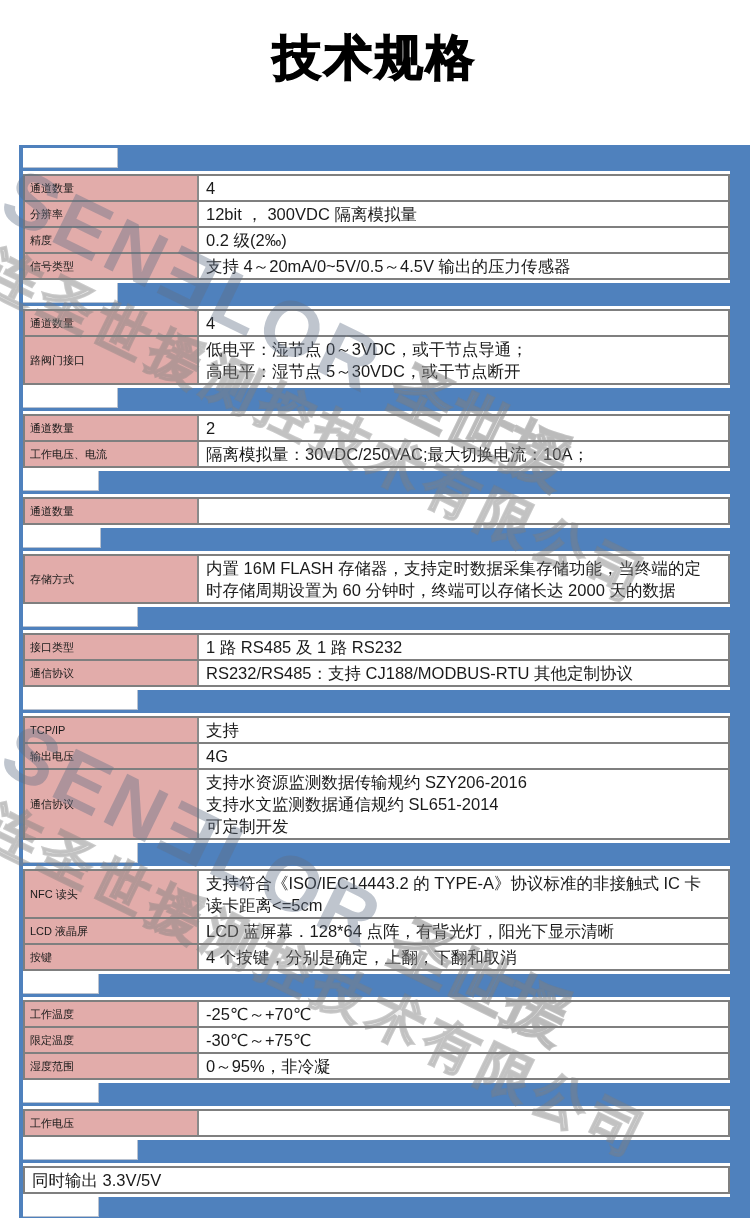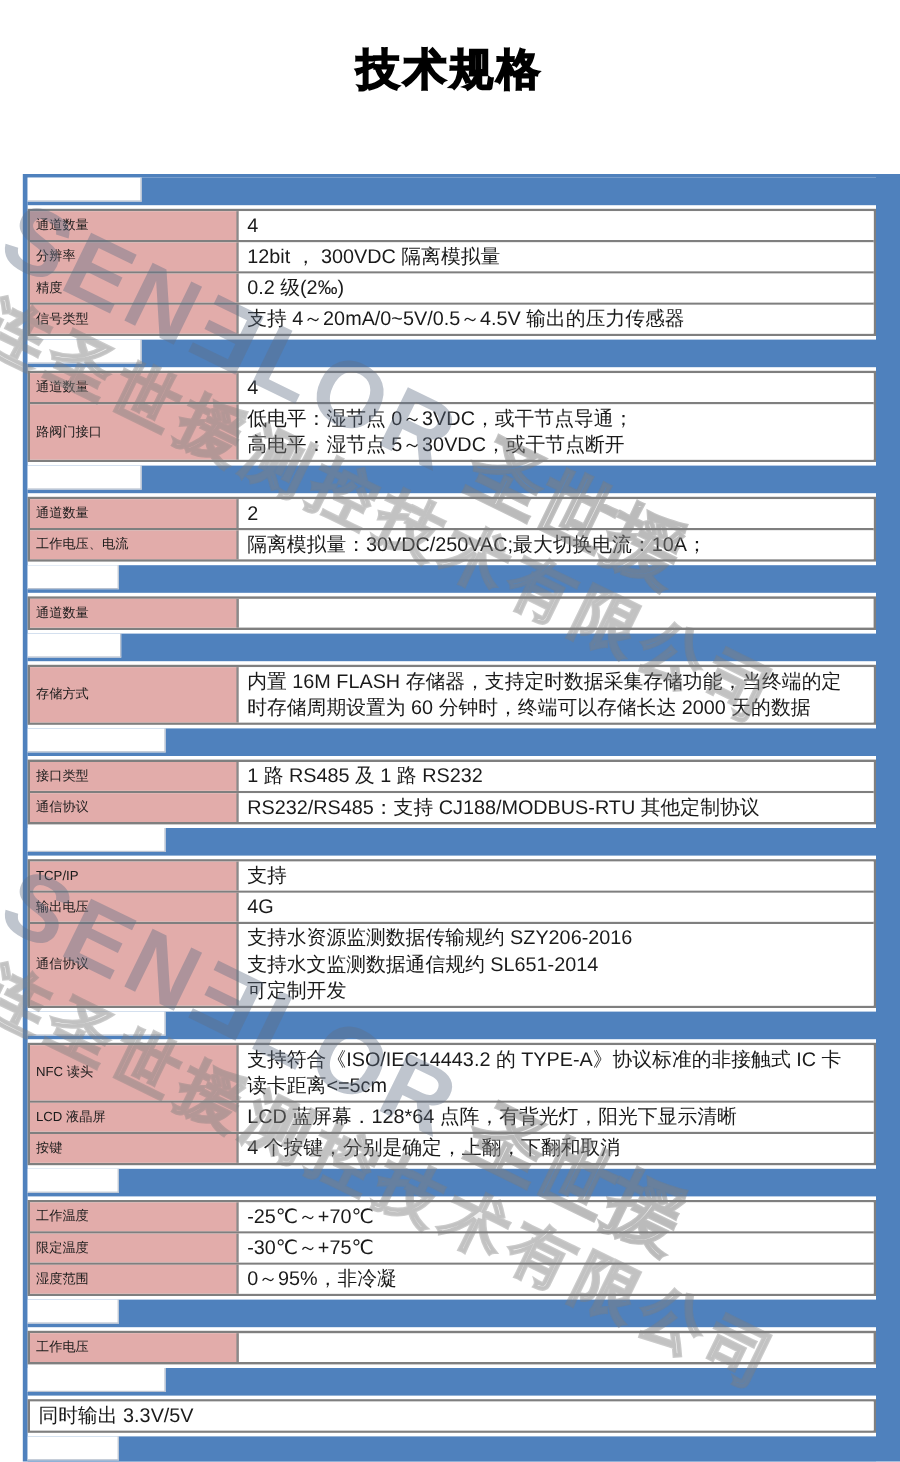--- a/index.html
+++ b/index.html
@@ -7,21 +7,21 @@
     width:750px;height:1218px;
     position:relative;overflow:hidden;
     background:#ffffff;
     font-family:"Liberation Sans","DejaVu Sans",sans-serif;
     color:#111;
   }
   
   .page-title{
     margin:0;padding-top:26px;
     text-align:center;
-    font-size:36px;line-height:64px;
+    font-size:48px;line-height:64px;
     font-weight:900;letter-spacing:3px;
     color:#000;
     -webkit-text-stroke:1.5px #000;
   }
   
   .spec-table{
     position:absolute;left:19px;top:145px;
     width:731px;box-sizing:border-box;
     background:#4F81BD;
     padding:0 20px 5px 4px;

